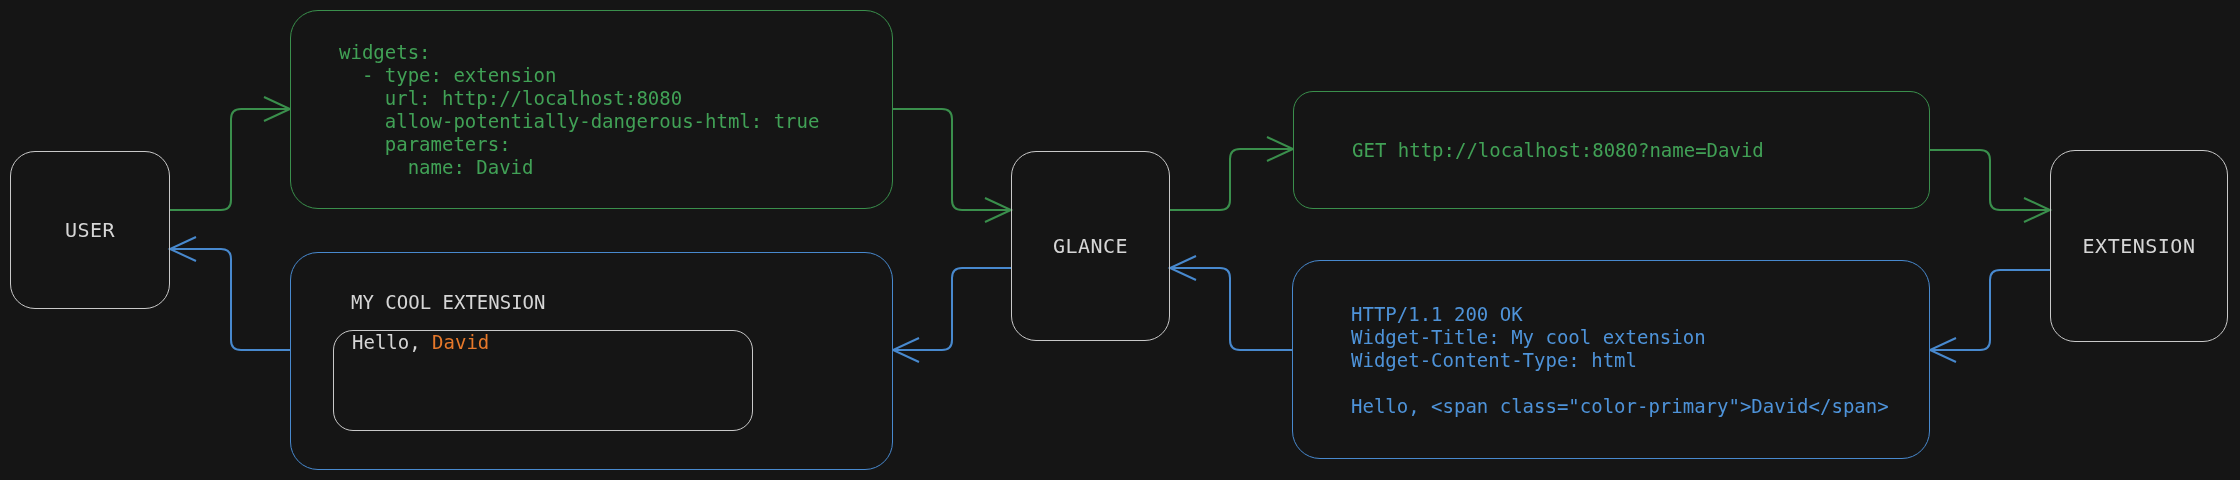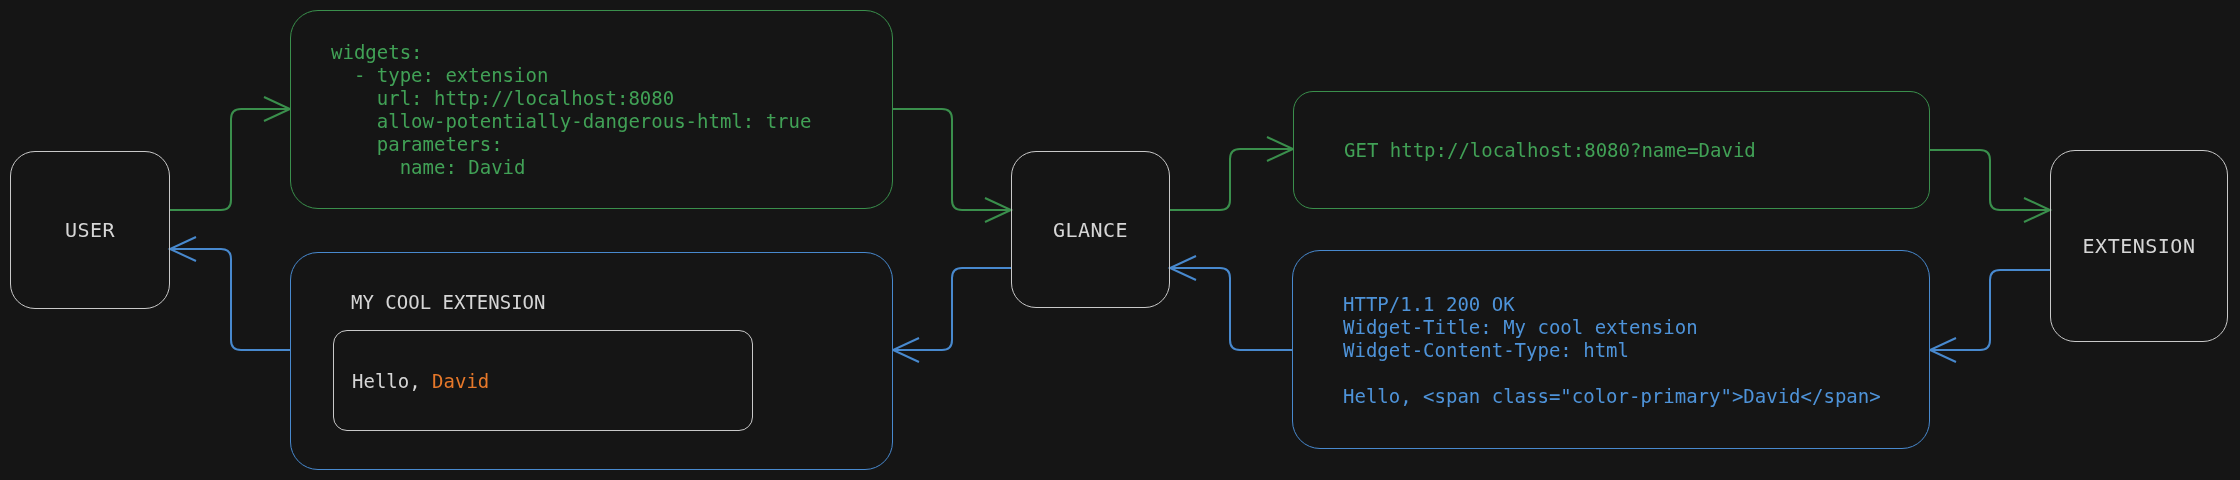--- a/index.html
+++ b/index.html
@@ -46,49 +46,50 @@
     border-radius: 28px;
     background: var(--bg);
   }
   .panel.green { border: 1.5px solid var(--green); }
   .panel.blue  { border: 1.5px solid var(--blue); }
   .code {
     font-family: inherit;
     font-size: 19px;
     line-height: 23px;
     white-space: pre;
+    margin-left: 8px;
   }
   .code.green { color: var(--green-text); }
   .code.blue  { color: var(--blue-text); }
 
   #config-box  { left: 290px;  top: 10px;  width: 603px; height: 199px; }
   #config-box .code { position: absolute; left: 40px; top: 30px; }
 
   #get-box { left: 1293px; top: 91px; width: 637px; height: 118px;
              display: flex; align-items: center; border-radius: 20px; }
   #get-box .code { padding-left: 50px; }
 
-  #response-box { left: 1292px; top: 250px; width: 638px; height: 199px; }
+  #response-box { left: 1292px; top: 260px; width: 638px; height: 199px; }
   #response-box .code { position: absolute; left: 50px; top: 42px; }
 
   #widget-box { left: 290px; top: 252px; width: 603px; height: 218px; }
   #widget-title {
     position: absolute; left: 60px; top: 38px;
     color: var(--gray-text); font-size: 19px; line-height: 23px; white-space: pre;
   }
   #widget-inner {
     position: absolute; left: 42px; top: 77px; width: 420px; height: 101px;
-    border: 1.5px solid var(--gray-border); border-radius: 14px;
-    display: flex; align-items: center;
+    border: 1.5px solid var(--gray-border); border-radius: 20px;
+    display: flex; align-items: flex-start;
   }
   #widget-greeting { padding-left: 18px; font-size: 19px; white-space: pre; color: var(--gray-text); }
   #widget-greeting .name { color: var(--orange); }
 
   #user-box      { left: 10px;   top: 151px; width: 160px; height: 158px; }
-  #glance-box    { left: 1011px; top: 151px; width: 159px; height: 157px; }
+  #glance-box    { left: 1011px; top: 151px; width: 159px; height: 190px; }
   #extension-box { left: 2050px; top: 150px; width: 178px; height: 192px; }
 </style>
 </head>
 <body>
 
 <div id="stage">
 
   <svg id="wires" viewBox="0 0 2240 480" xmlns="http://www.w3.org/2000/svg">
 
     <g>

